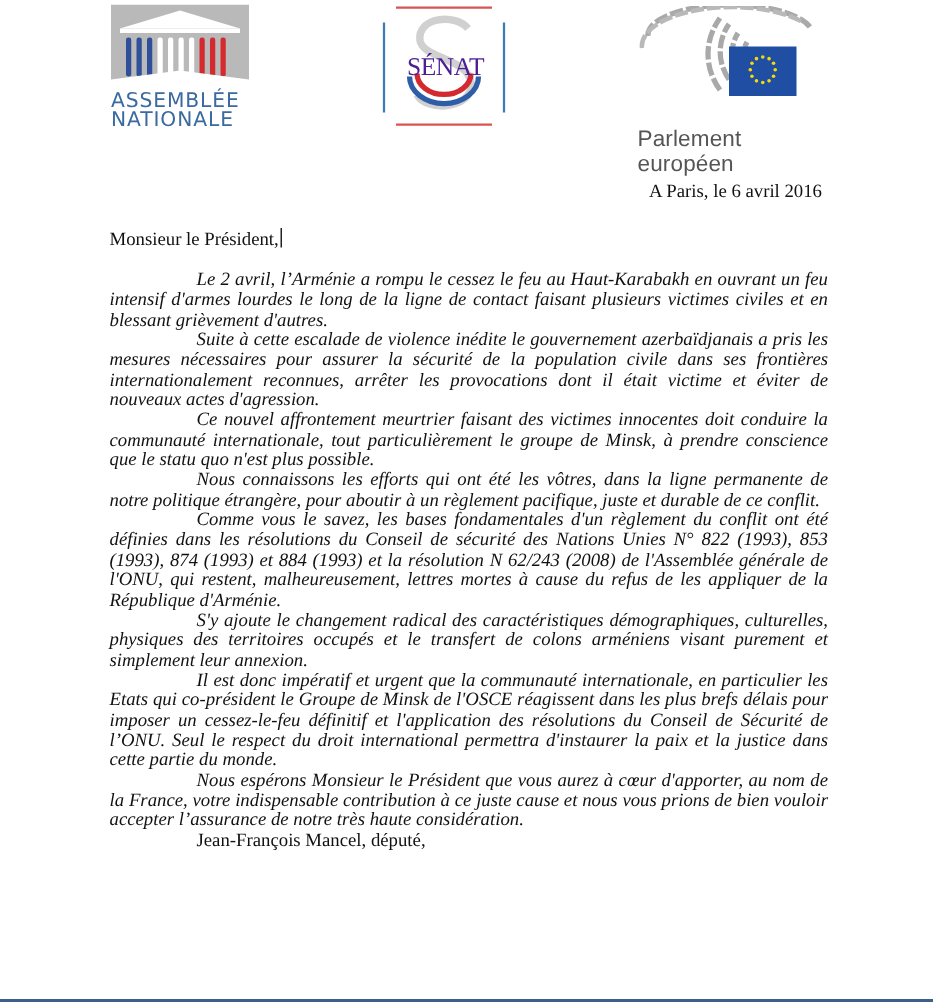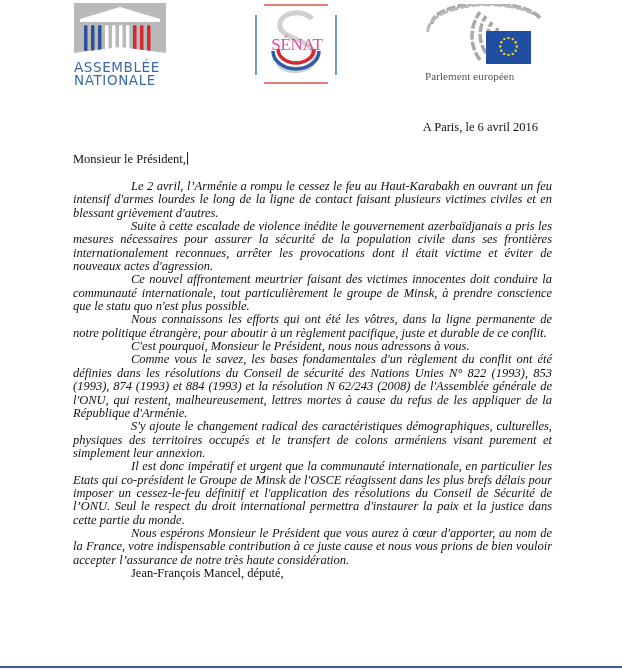--- a/index.html
+++ b/index.html
@@ -8,25 +8,25 @@
     font-family: "Liberation Serif", "DejaVu Serif", serif; color: #111;
   }
   .logos { position: absolute; top: 0; left: 0; width: 622px; height: 100px; }
   .logo { position: absolute; }
   #logo-an { left: 74px; top: 3px; width: 92px; height: 82px; }
   #logo-senat { left: 254px; top: 3px; width: 84px; height: 82px; }
   #logo-pe { left: 420px; top: 4px; width: 130px; height: 80px; }
   .an-text { position: absolute; left: 0; width: 92px; text-align: left; font-family: "DejaVu Sans", sans-serif;
     font-size: 13.5px; letter-spacing: 0.6px; color: #3b6aa0; line-height: 14px; }
   .senat-word { position: absolute; left: 8px; top: 32px; width: 70px; text-align: center;
-    font-family: "Liberation Serif", serif; font-size: 17px; color: #ec4899; letter-spacing: -0.3px; }
-  .pe-caption { position: absolute; left: 5px; top: 66px; font-family: Liberation Serif, serif;
-    font-size: 11px; color: #555; letter-spacing: 0.1px; }
+    font-family: "Liberation Serif", serif; font-size: 17px; color: #4c1d95; letter-spacing: -0.3px; }
+  .pe-caption { position: absolute; left: 5px; top: 80px; font-family: Liberation Sans, sans-serif;
+    font-size: 15px; color: #555; letter-spacing: 0.1px; }
 
-  .date { position: absolute; right: 84px; top: 120px; font-size: 12.5px; }
+  .date { position: absolute; right: 74px; top: 120px; font-size: 12.5px; }
   .salutation { position: absolute; left: 73px; top: 152px; font-size: 12.5px; }
   .cursor { display: inline-block; width: 1px; height: 13px; background: #222; vertical-align: -2px; margin-left: 1px; }
   .body { position: absolute; left: 73px; top: 180px; width: 479px; font-size: 12.5px; line-height: 13.35px; }
   .body p { margin: 0; text-align: justify; text-indent: 58px; font-style: italic; }
   .sign { margin: 0; padding-left: 58px; }
   .bottom-rule { position: absolute; left: 0; right: 0; bottom: 1px; height: 2px; background: #3e5f8a; }
 </style>
 </head>
 <body>
 
@@ -102,21 +102,20 @@
 
 <div class="salutation">
   <span>Monsieur le Président,</span><span class="cursor"></span>
 </div>
 
 <div class="body">
   <p>Le 2 avril, l’Arménie a rompu le cessez le feu au Haut-Karabakh en ouvrant un feu intensif d'armes lourdes le long de la ligne de contact faisant plusieurs victimes civiles et en blessant grièvement d'autres.</p>
   <p>Suite à cette escalade de violence inédite le gouvernement azerbaïdjanais a pris les mesures nécessaires pour assurer la sécurité de la population civile dans ses frontières internationalement reconnues, arrêter les provocations dont il était victime et éviter de nouveaux actes d'agression.</p>
   <p>Ce nouvel affrontement meurtrier faisant des victimes innocentes doit conduire la communauté internationale, tout particulièrement le groupe de Minsk, à prendre conscience que le statu quo n'est plus possible.</p>
   <p>Nous connaissons les efforts qui ont été les vôtres, dans la ligne permanente de notre politique étrangère, pour aboutir à un règlement pacifique, juste et durable de ce conflit.</p>
-  <p>C'est pourquoi, Monsieur le Président, nous nous adressons à vous.</p>
   <p>Comme vous le savez, les bases fondamentales d'un règlement du conflit ont été définies dans les résolutions du Conseil de sécurité des Nations Unies N° 822 (1993), 853 (1993), 874 (1993) et 884 (1993) et la résolution N 62/243 (2008) de l'Assemblée générale de l'ONU, qui restent, malheureusement, lettres mortes à cause du refus de les appliquer de la République d'Arménie.</p>
   <p>S'y ajoute le changement radical des caractéristiques démographiques, culturelles, physiques des territoires occupés et le transfert de colons arméniens visant purement et simplement leur annexion.</p>
   <p>Il est donc impératif et urgent que la communauté internationale, en particulier les Etats qui co-président le Groupe de Minsk de l'OSCE réagissent dans les plus brefs délais pour imposer un cessez-le-feu définitif et l'application des résolutions du Conseil de Sécurité de l’ONU. Seul le respect du droit international permettra d'instaurer la paix et la justice dans cette partie du monde.</p>
   <p>Nous espérons Monsieur le Président que vous aurez à cœur d'apporter, au nom de la France, votre indispensable contribution à ce juste cause et nous vous prions de bien vouloir accepter l’assurance de notre très haute considération.</p>
   <div class="sign">Jean-François Mancel, député,</div>
 
 </div>
 
 <div class="bottom-rule"></div>
 

